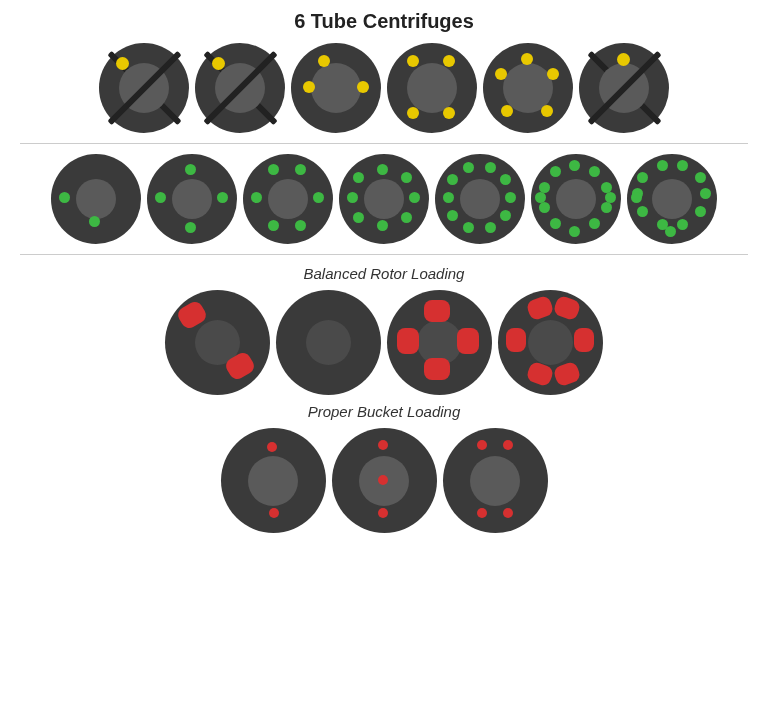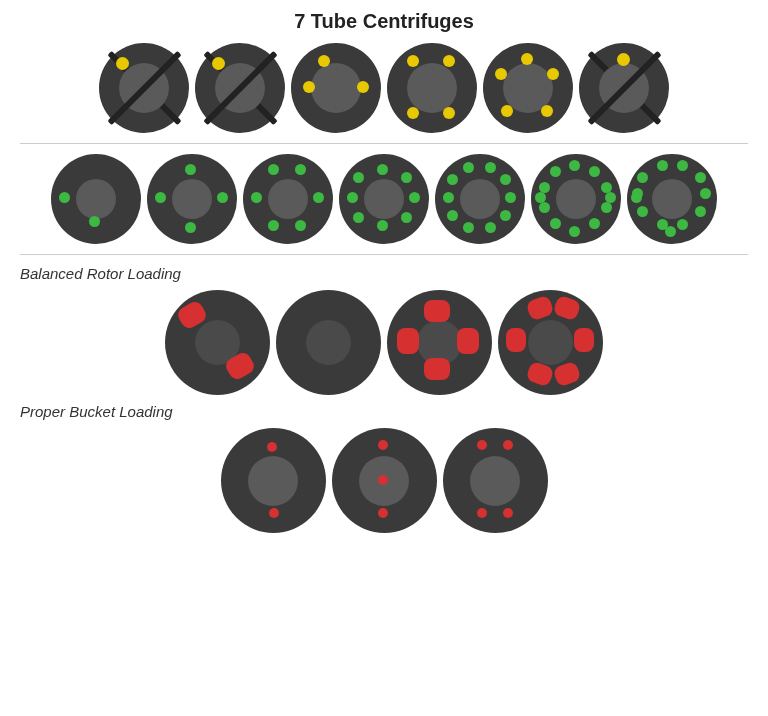--- a/index.html
+++ b/index.html
@@ -17,21 +17,21 @@
 
     .section-title {
       text-align: center;
       font-size: 20px;
       font-weight: bold;
       color: #222;
       margin-bottom: 10px;
     }
 
     .sub-title {
-      text-align: left;
+      text-align: center;
       font-style: italic;
       font-size: 15px;
       color: #333;
       margin-bottom: 8px;
     }
 
     .centrifuge-row {
       display: flex;
       justify-content: center;
       align-items: center;
@@ -129,21 +129,21 @@
 
     .dot-yellow { background: #e8c800; }
     .dot-green  { background: #3db843; }
     .dot-red    { background: #d63030; }
 
   </style>
 </head>
 <body>
 
 <div class="section">
-  <div class="section-title">7 Tube Centrifuges</div>
+  <div class="section-title">6 Tube Centrifuges</div>
   <div class="centrifuge-row">
 
     <div class="cf cf-6 cf-x">
       <div class="cf-inner"></div>
       <div class="dot dot-yellow" style="width:13px;height:13px;top:14px;left:17px;"></div>
     </div>
 
     <div class="cf cf-6 cf-x">
       <div class="cf-inner"></div>
       <div class="dot dot-yellow" style="width:13px;height:13px;top:14px;left:17px;"></div>

